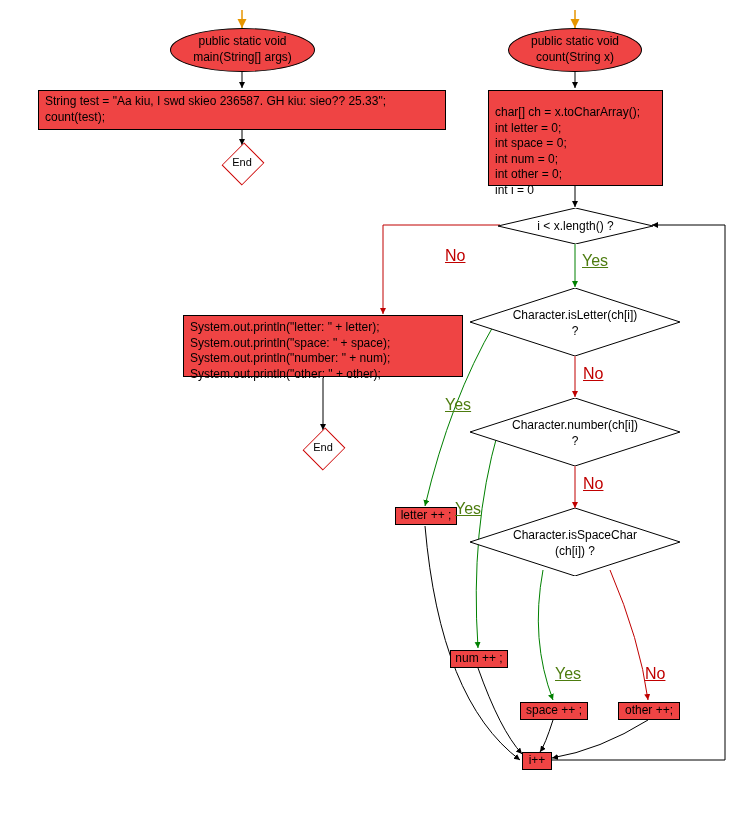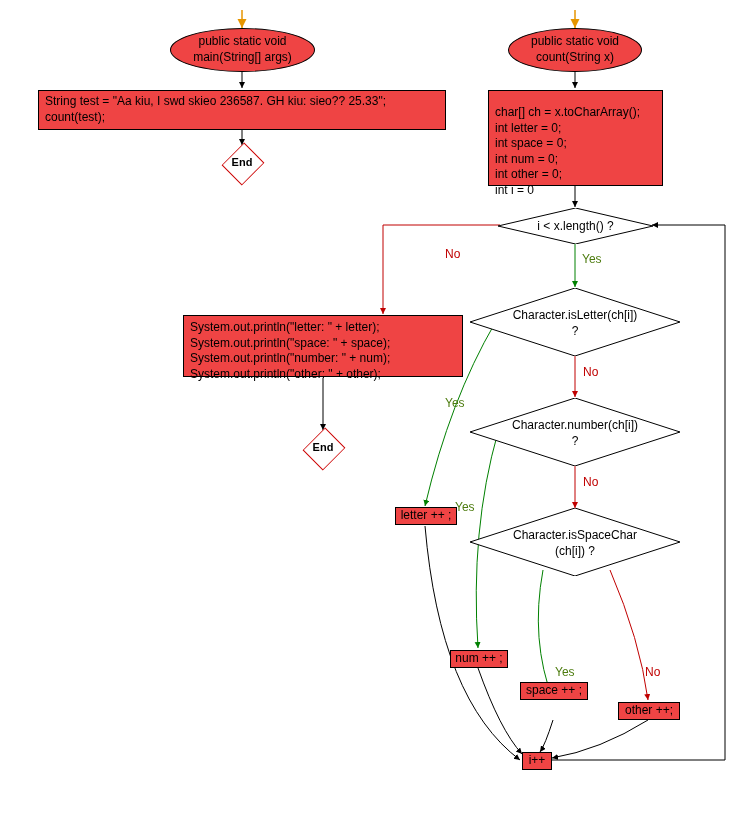--- a/index.html
+++ b/index.html
@@ -37,41 +37,41 @@
     text-align: center;
     white-space: pre-line;
     line-height: 1.3;
     width: 100%;
     left: 0;
   }
   .end-symbol {
     position: absolute;
     width: 36px;
     height: 30px;
-    font-weight: bold;
   }
   .end-outer {
     position: absolute;
     left: 0; top: 0;
     width: 36px; height: 30px;
     border: 1px solid #c00;
     transform: rotate(45deg) scale(0.75,1);
     background: #fff;
   }
   .end-text {
     position: absolute;
     left: 0; width: 36px;
     top: 8px;
     text-align: center;
     color: #000;
     font-size: 11px;
   }
   .edge-label {
     position: absolute;
-    font-size: 12px;
+    font-size: 16px;
+    text-decoration: underline;
   }
   .lbl-yes { color: #4d7c0f; }
   .lbl-no  { color: #c00000; }
   svg.edges {
     position: absolute;
     left: 0; top: 0;
     width: 739px; height: 820px;
     pointer-events: none;
   }
 </style>
@@ -204,21 +204,21 @@
 </div>
 
 <div class="node rect" style="left:395px; top:507px; width:62px; height:18px;">
   <span>letter ++ ;</span>
 </div>
 
 <div class="node rect" style="left:450px; top:650px; width:58px; height:18px;">
   <span>num ++ ;</span>
 </div>
 
-<div class="node rect" style="left:520px; top:682px; width:68px; height:18px;">
+<div class="node rect" style="left:520px; top:702px; width:68px; height:18px;">
   <span>space ++ ;</span>
 </div>
 
 <div class="node rect" style="left:618px; top:702px; width:62px; height:18px;">
   <span>other ++;</span>
 </div>
 
 <div class="node rect" style="left:522px; top:752px; width:30px; height:18px;">
   <span>i++</span>
 </div>

